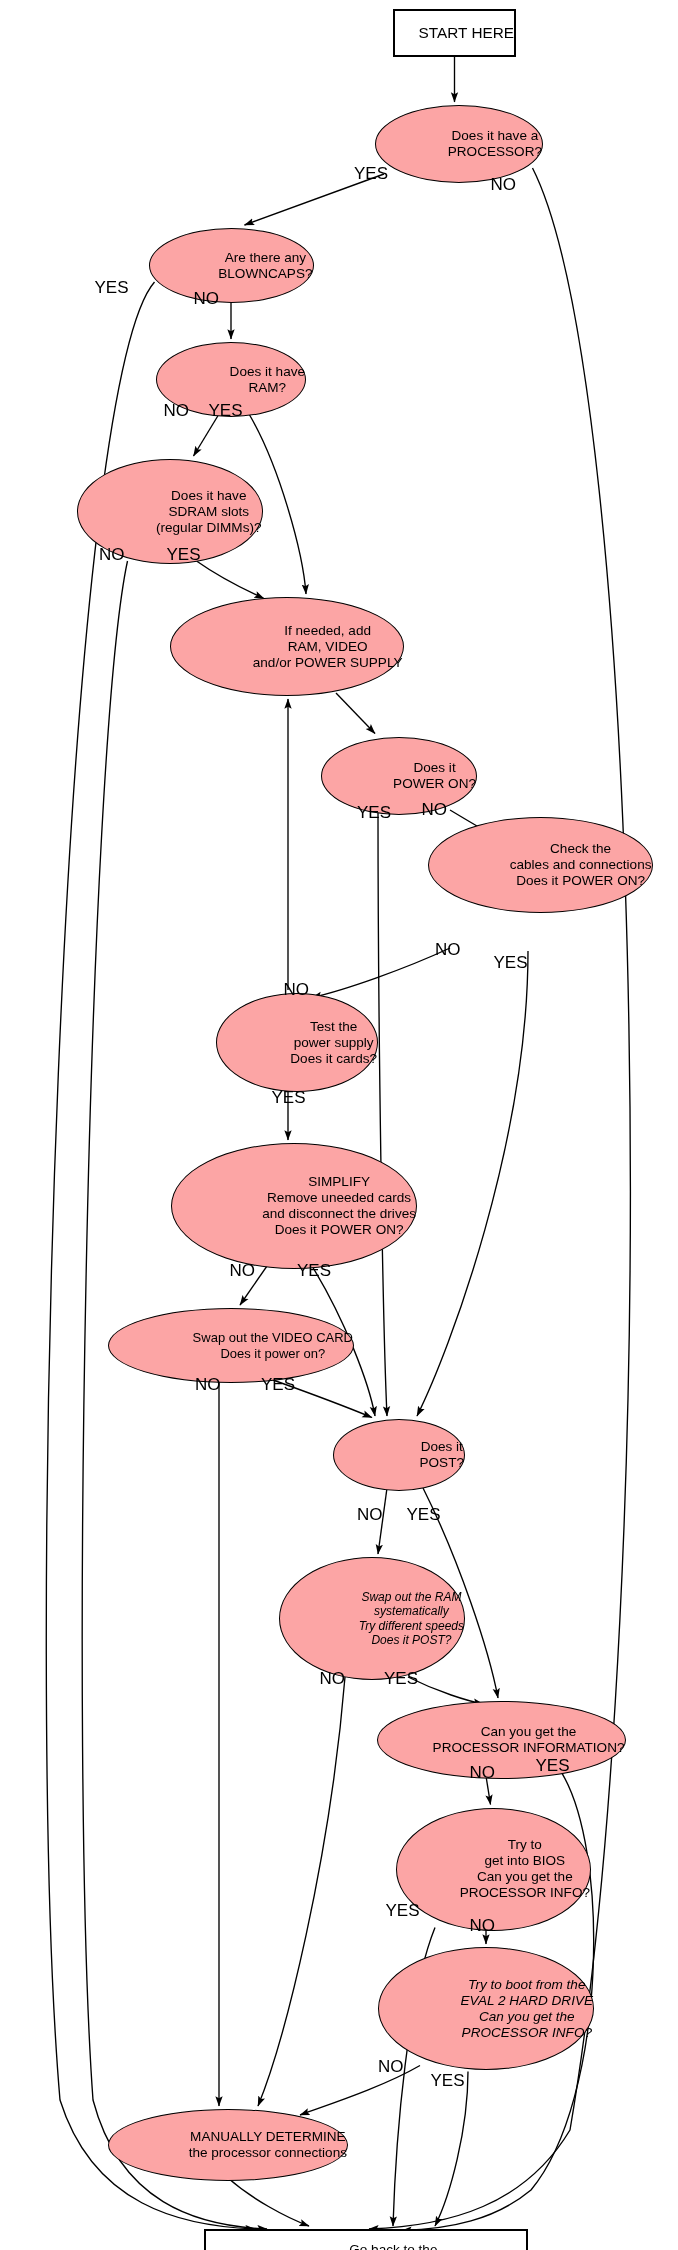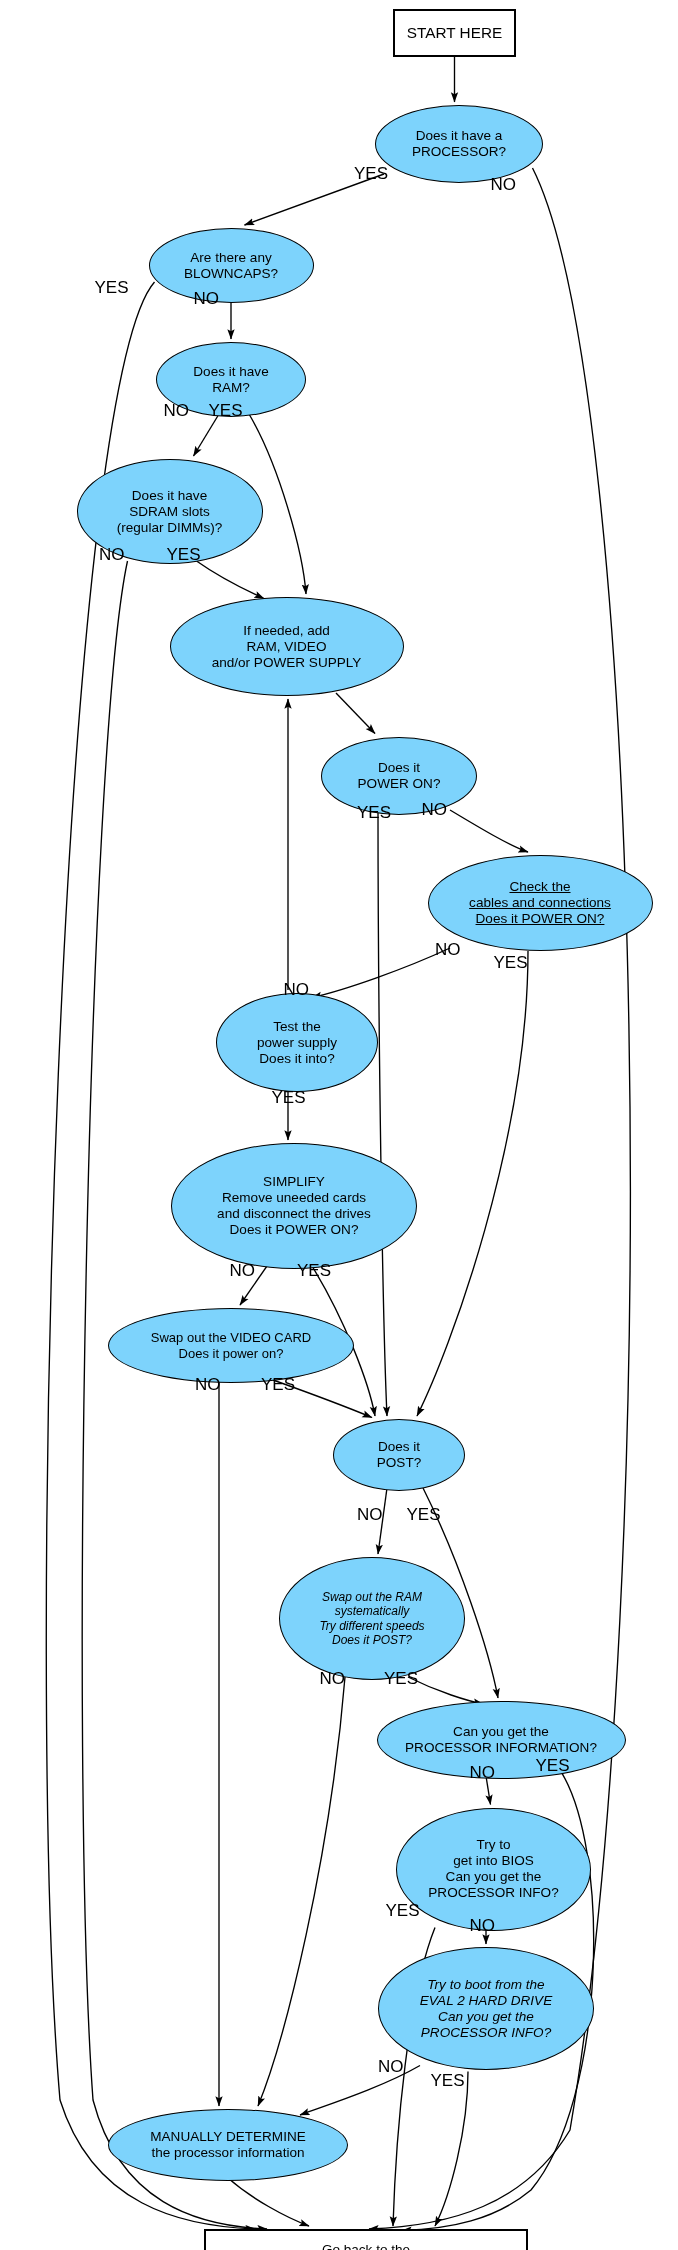--- a/index.html
+++ b/index.html
@@ -1,22 +1,22 @@
 <!DOCTYPE html>
 <html><head>
 <meta charset="utf-8">
 <title>Flowchart</title>
 <style>
   html,body{margin:0;padding:0;background:#ffffff;}
   body{font-family:"Liberation Sans", sans-serif;}
   #chart-root{position:relative;width:678px;height:2250px;background:#fff;overflow:hidden;}
   svg#edges{position:absolute;left:0;top:0;width:678px;height:2250px;}
-  .node{position:absolute;display:flex;align-items:center;justify-content:center;text-align:center;box-sizing:border-box;}
+  .node{position:absolute;display:flex;align-items:center;justify-content:flex-end;text-align:center;box-sizing:border-box;}
   .node .label{line-height:1.18;color:#000;white-space:pre-line;}
-  .ellipse{border:1.1px solid #000;border-radius:50%;background:#7dd3fc;}
+  .ellipse{border:1.1px solid #000;border-radius:50%;background:#fca5a5;}
   .box{border:2.6px solid #000;background:#fff;}
   .edge-label{position:absolute;color:#000;font-size:17px;line-height:1;white-space:nowrap;}
 </style>
 </head>
 <body>
 
 <div id="chart-root">
   <svg id="edges" viewBox="0 0 452 1500" preserveAspectRatio="none">
     <defs>
       <marker id="ah" markerWidth="9" markerHeight="9" refX="7.2" refY="3" orient="auto" markerUnits="strokeWidth">
@@ -112,29 +112,29 @@
       </div>
       <div class="node ellipse" style="left: 169.5px; top: 597px; width: 234px; height: 99px;">
         <span class="label" style="font-size: 13.57px;">If needed, add
 RAM, VIDEO
 and/or POWER SUPPLY</span>
       </div>
       <div class="node ellipse" style="left: 321px; top: 736.5px; width: 156px; height: 78px;">
         <span class="label" style="font-size: 13.57px;">Does it
 POWER ON?</span>
       </div>
-      <div class="node ellipse" style="left: 427.5px; top: 855px; width: 225px; height: 96px; text-decoration: underline;">
+      <div class="node ellipse" style="left: 427.5px; top: 817px; width: 225px; height: 96px;">
         <span class="label" style="font-size: 13.57px;">Check the
 cables and connections
 Does it POWER ON?</span>
       </div>
       <div class="node ellipse" style="left: 216px; top: 993px; width: 162px; height: 99px;">
         <span class="label" style="font-size: 13.57px;">Test the
 power supply
-Does it into?</span>
+Does it cards?</span>
       </div>
       <div class="node ellipse" style="left: 171px; top: 1143px; width: 246px; height: 126px;">
         <span class="label" style="font-size: 13.57px;">SIMPLIFY
 Remove uneeded cards
 and disconnect the drives
 Does it POWER ON?</span>
       </div>
       <div class="node ellipse" style="left: 108px; top: 1308px; width: 246px; height: 75px;">
         <span class="label" style="font-size: 13px;">Swap out the VIDEO CARD
 Does it power on?</span>
@@ -160,21 +160,21 @@
 PROCESSOR INFO?</span>
       </div>
       <div class="node ellipse" style="left: 378px; top: 1947px; width: 216px; height: 123px;">
         <span class="label" style="font-size: 13.57px; font-style: italic;">Try to boot from the
 EVAL 2 HARD DRIVE
 Can you get the
 PROCESSOR INFO?</span>
       </div>
       <div class="node ellipse" style="left: 108px; top: 2109px; width: 240px; height: 72px;">
         <span class="label" style="font-size: 13.57px;">MANUALLY DETERMINE
-the processor information</span>
+the processor connections</span>
       </div>
       <div class="node box" style="left: 204px; top: 2229px; width: 324px; height: 57px;">
         <span class="label" style="font-size: 13.57px;">Go back to the
 SYSTEM EVALUATION 2 OVERVIEW chart</span>
       </div>
     </div>
   <div id="labels-layer">
       <div class="edge-label" style="left: 354px; top: 165px;">YES</div>
       <div class="edge-label" style="left: 490.5px; top: 175.5px;">NO</div>
       <div class="edge-label" style="left: 94.5px; top: 279px;">YES</div>

